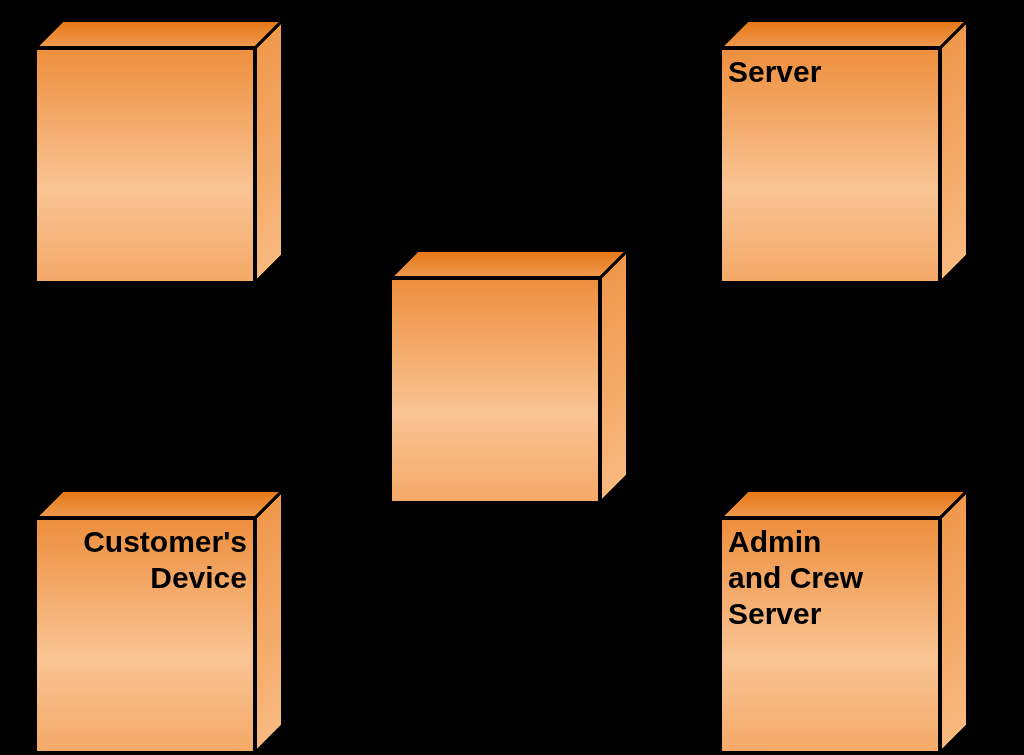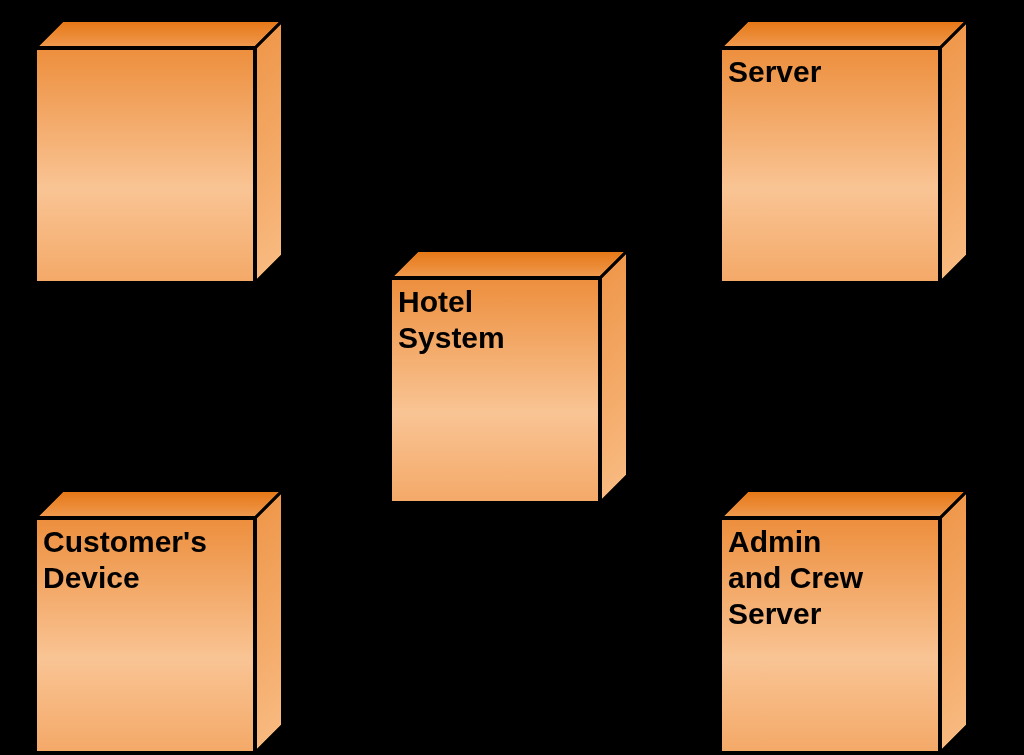--- a/index.html
+++ b/index.html
@@ -56,28 +56,26 @@
     <div class="node" style="left: 720px; top: 20px; width: 248px; height: 263px;">
       <div class="cube-top" style="left: 0px; top: 0px; width: 220px; height: 28px; transform: skewX(-45deg); transform-origin: left bottom;"></div>
       <div class="cube-side" style="left: 220px; top: 28px; width: 28px; height: 235px; transform: skewY(-45deg); transform-origin: left top;"></div>
       <div class="cube-front" style="left: 0px; top: 28px; width: 220px; height: 235px;"></div>
       <div class="label" style="left: 0px; top: 28px; width: 220px;">Server</div>
     </div>
     <div class="node" style="left: 390px; top: 250px; width: 238px; height: 253px;">
       <div class="cube-top" style="left: 0px; top: 0px; width: 210px; height: 28px; transform: skewX(-45deg); transform-origin: left bottom;"></div>
       <div class="cube-side" style="left: 210px; top: 28px; width: 28px; height: 225px; transform: skewY(-45deg); transform-origin: left top;"></div>
       <div class="cube-front" style="left: 0px; top: 28px; width: 210px; height: 225px;"></div>
-      <div class="label" style="left: 0px; top: 28px; width: 210px;">Hotel
-System</div>
     </div>
     <div class="node" style="left: 35px; top: 490px; width: 248px; height: 263px;">
       <div class="cube-top" style="left: 0px; top: 0px; width: 220px; height: 28px; transform: skewX(-45deg); transform-origin: left bottom;"></div>
       <div class="cube-side" style="left: 220px; top: 28px; width: 28px; height: 235px; transform: skewY(-45deg); transform-origin: left top;"></div>
       <div class="cube-front" style="left: 0px; top: 28px; width: 220px; height: 235px;"></div>
-      <div class="label" style="left: 0px; top: 28px; width: 220px;">Customer's
+      <div class="label" style="left: 0px; top: 28px; width: 220px; text-align: right;">Customer's
 Device</div>
     </div>
     <div class="node" style="left: 720px; top: 490px; width: 248px; height: 263px;">
       <div class="cube-top" style="left: 0px; top: 0px; width: 220px; height: 28px; transform: skewX(-45deg); transform-origin: left bottom;"></div>
       <div class="cube-side" style="left: 220px; top: 28px; width: 28px; height: 235px; transform: skewY(-45deg); transform-origin: left top;"></div>
       <div class="cube-front" style="left: 0px; top: 28px; width: 220px; height: 235px;"></div>
       <div class="label" style="left: 0px; top: 28px; width: 220px;">Admin
 and Crew
 Server</div>
     </div>

